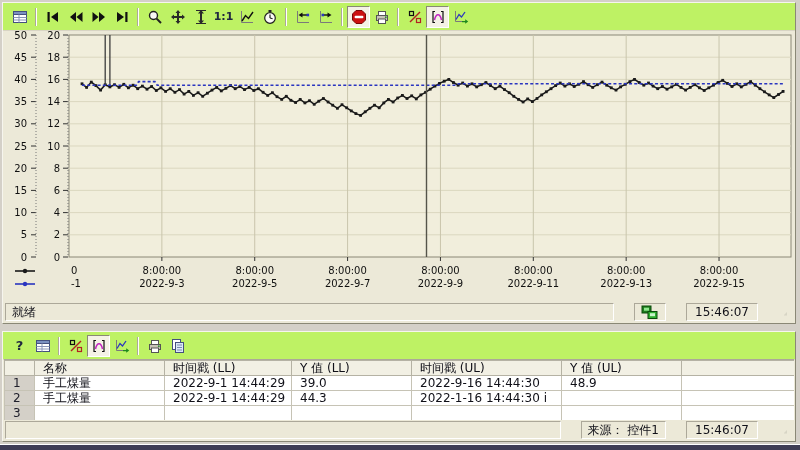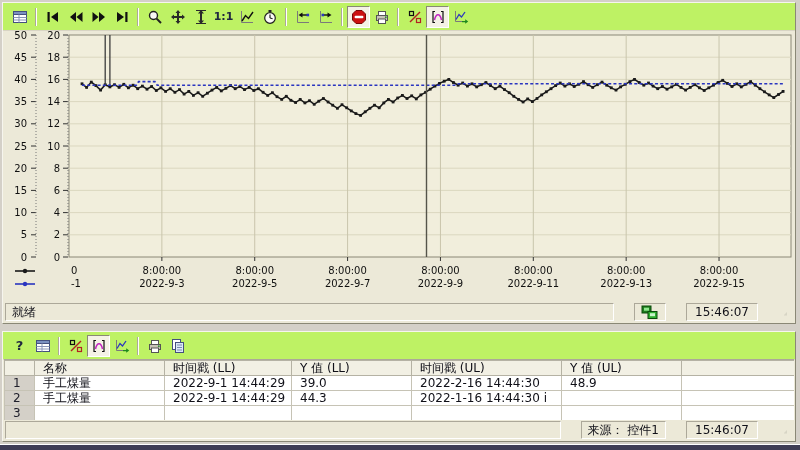--- a/index.html
+++ b/index.html
@@ -533,21 +533,21 @@
           <th>Y 值 (UL)</th>
           <th></th>
         </tr>
       </thead>
       <tbody id="grid-body">
           <tr>
             <td class="rownum">1</td>
             <td>手工煤量</td>
             <td>2022-9-1 14:44:29</td>
             <td>39.0</td>
-            <td>2022-2-16 14:44:30</td>
+            <td>2022-9-16 14:44:30</td>
             <td>48.9</td>
             <td></td>
           </tr>
           <tr>
             <td class="rownum">2</td>
             <td>手工煤量</td>
             <td>2022-9-1 14:44:29</td>
             <td>44.3</td>
             <td>2022-1-16 14:44:30 i</td>
             <td></td>

